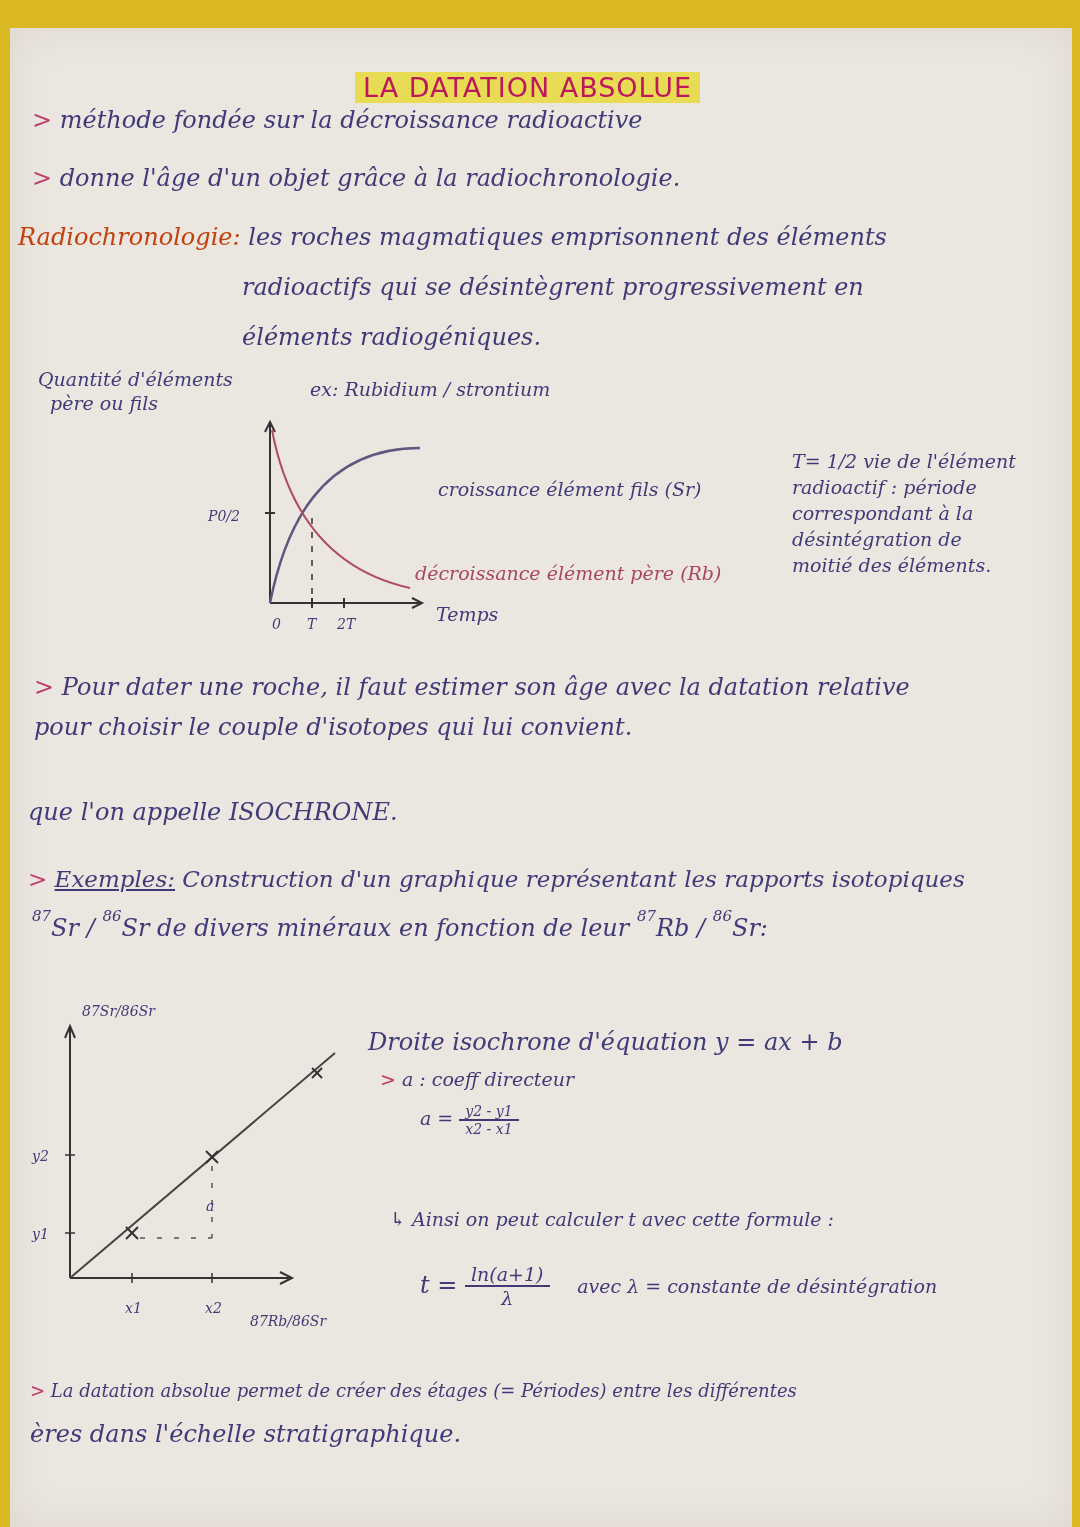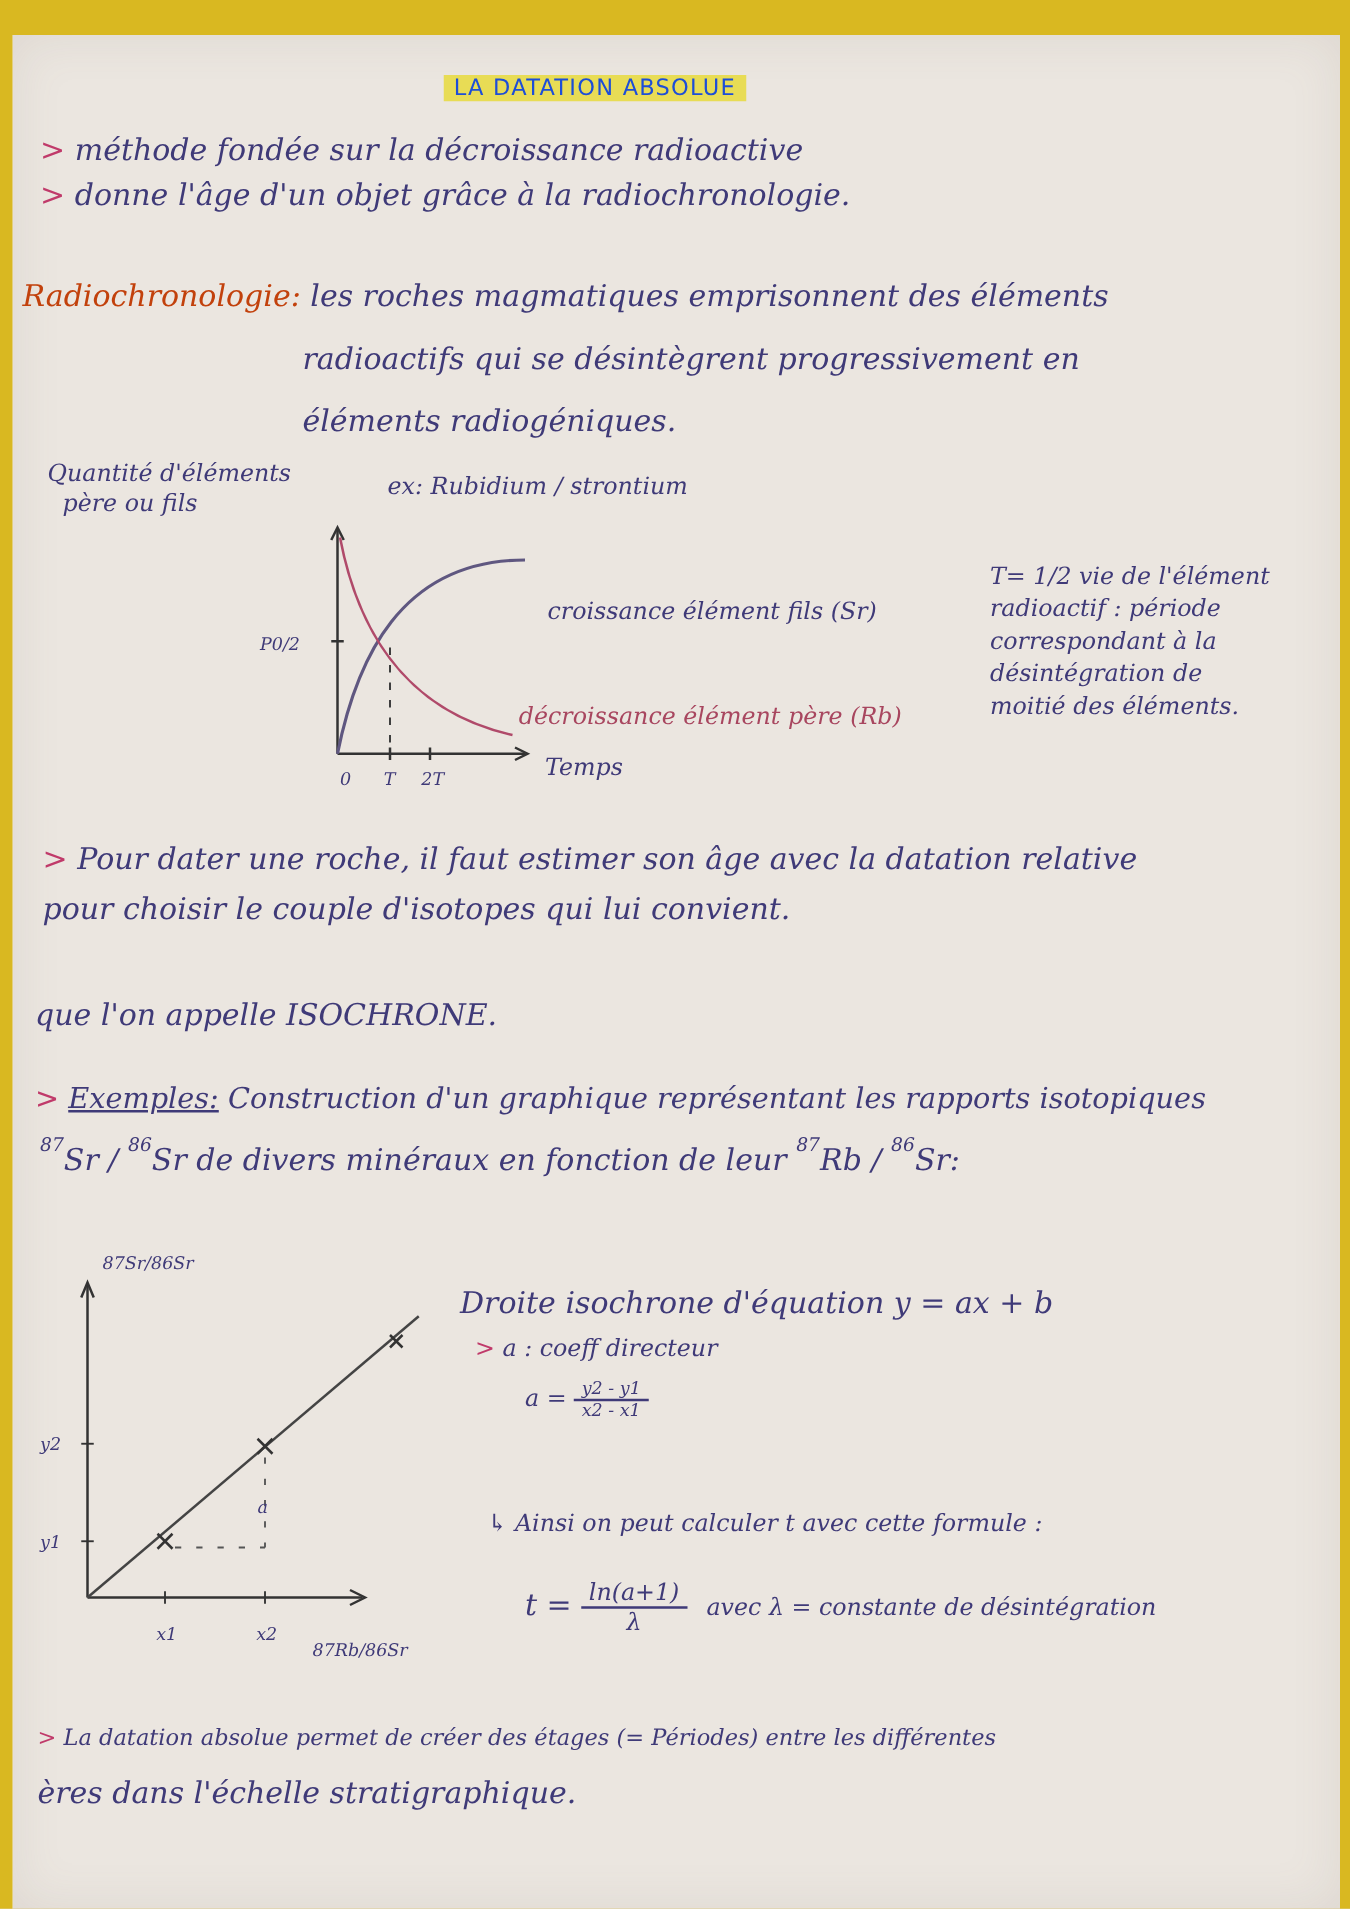--- a/index.html
+++ b/index.html
@@ -12,44 +12,44 @@
   .page {
     position:absolute; left:10px; top:28px; width:1062px; height:1499px;
     background:#ebe6e0;
     box-shadow: inset 0 0 40px rgba(120,110,90,0.12);
   }
   .ink { color:#3f3a78; font-style:italic; }
   .pink { color:#a8465f; }
   .arrow-pink { color:#c03a6a; font-style:normal; }
   .abs { position:absolute; }
   .title {
-    position:absolute; left:345px; top:32px; padding:0 8px;
-    background:#e8dc55; color:#1d4ed8; font-family:"DejaVu Sans", sans-serif;
-    font-size:18px; letter-spacing:1px;
+    position:absolute; left:345px; top:44px; padding:0 8px;
+    background:#e8dc55; color:#be185d; font-family:"DejaVu Sans", sans-serif;
+    font-size:27px; letter-spacing:1px;
   }
   .line { position:absolute; font-size:24px; white-space:nowrap; }
   .small { font-size:19px; }
   .tiny { font-size:14px; }
   svg { position:absolute; overflow:visible; }
   .frac { display:inline-flex; flex-direction:column; align-items:center; vertical-align:middle; }
   .frac .num { border-bottom:2px solid #3f3a78; padding:0 6px; }
   sup.iso { font-size:15px; position:relative; top:-6px; }
 </style>
 </head>
 <body>
 
 <div class="page">
 
   <div class="title">LA DATATION ABSOLUE</div>
 
   <div class="line ink" style="left:22px;top:78px;">
     <span class="arrow-pink">&gt;</span>
     <span>méthode fondée sur la décroissance radioactive</span>
   </div>
-  <div class="line ink" style="left:22px;top:114px;">
+  <div class="line ink" style="left:22px;top:136px;">
     <span class="arrow-pink">&gt;</span>
     <span>donne l'âge d'un objet grâce à la radiochronologie.</span>
   </div>
 
   <div class="line ink" style="left:8px;top:195px;">
     <span style="color:#c2410c">Radiochronologie:</span>
     <span>les roches magmatiques emprisonnent des éléments</span>
   </div>
   <div class="line ink" style="left:232px;top:245px;">radioactifs qui se désintègrent progressivement en</div>
   <div class="line ink" style="left:232px;top:295px;">éléments radiogéniques.</div>
@@ -149,21 +149,21 @@
   <div class="line ink small" style="left:380px;top:1180px;">
     <span>↳</span>
     <span>Ainsi on peut calculer t avec cette formule :</span>
   </div>
   <div class="line ink" style="left:410px;top:1235px;">
     <span>t =</span>
     <span class="frac">
       <span class="num small">ln(a+1)</span>
       <span class="small">λ</span>
     </span>
-    <span class="small" style="margin-left:8px;font-style:italic;">avec λ = constante de désintégration</span>
+    <span class="small" style="margin-left:20px;font-style:italic;">avec λ = constante de désintégration</span>
   </div>
 
   <div class="line ink" style="left:20px;top:1352px;font-size:18px;">
     <span class="arrow-pink">&gt;</span>
     <span>La datation absolue permet de créer des étages (= Périodes) entre les différentes</span>
   </div>
   <div class="line ink" style="left:20px;top:1392px;">ères dans l'échelle stratigraphique.</div>
 
 </div>
 

